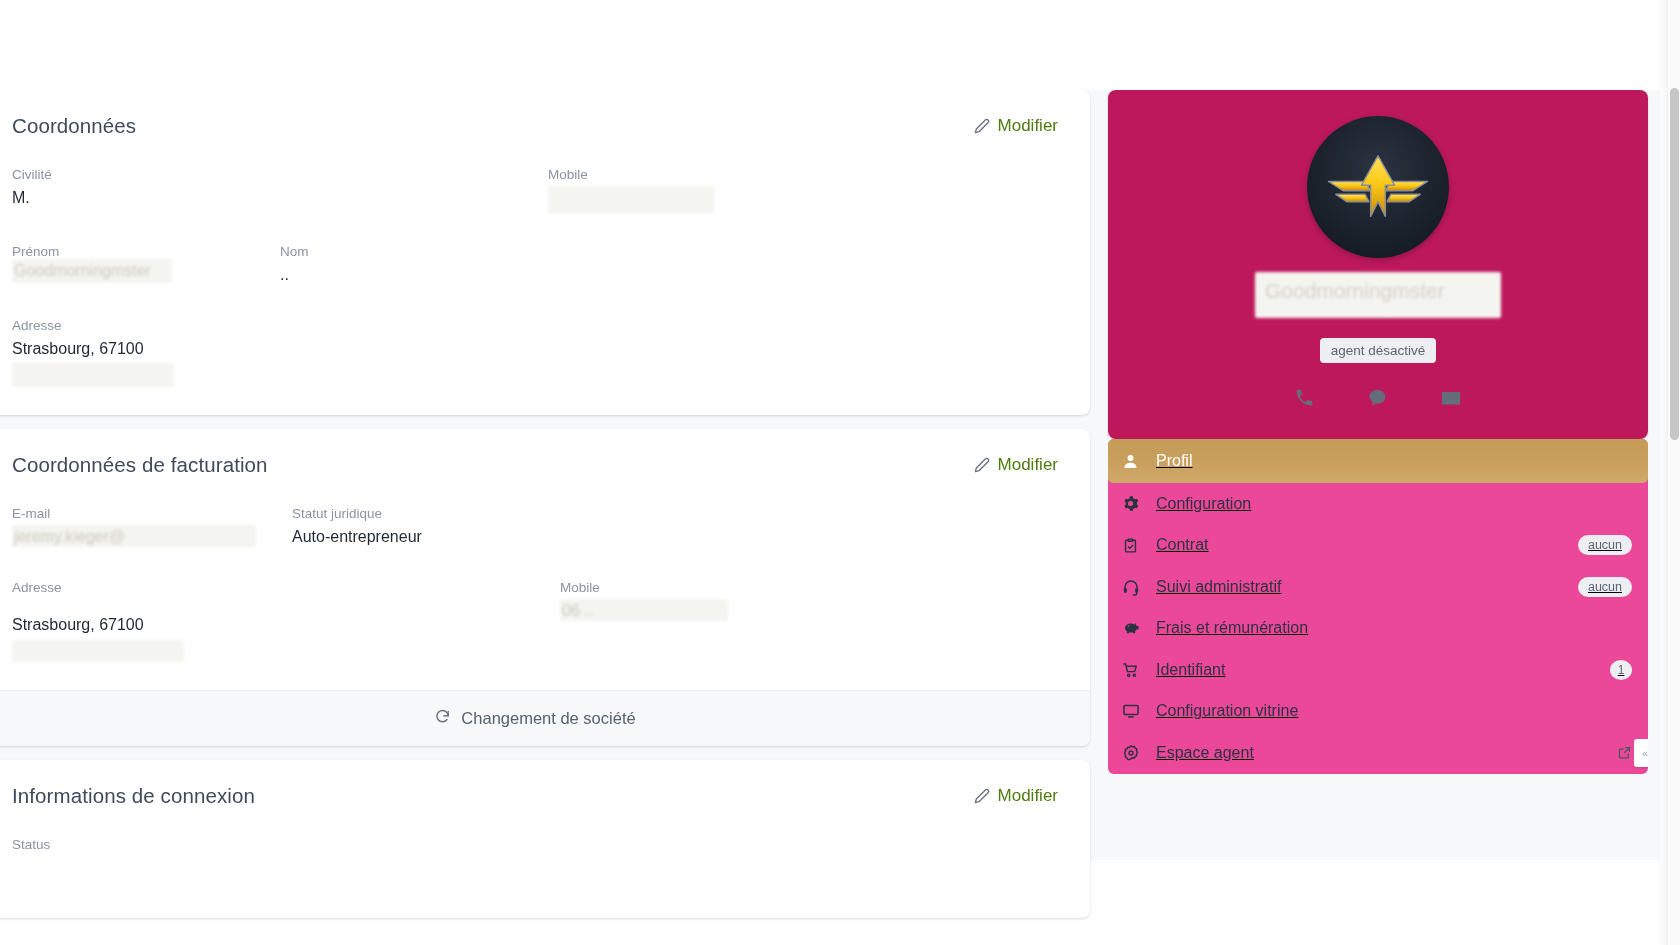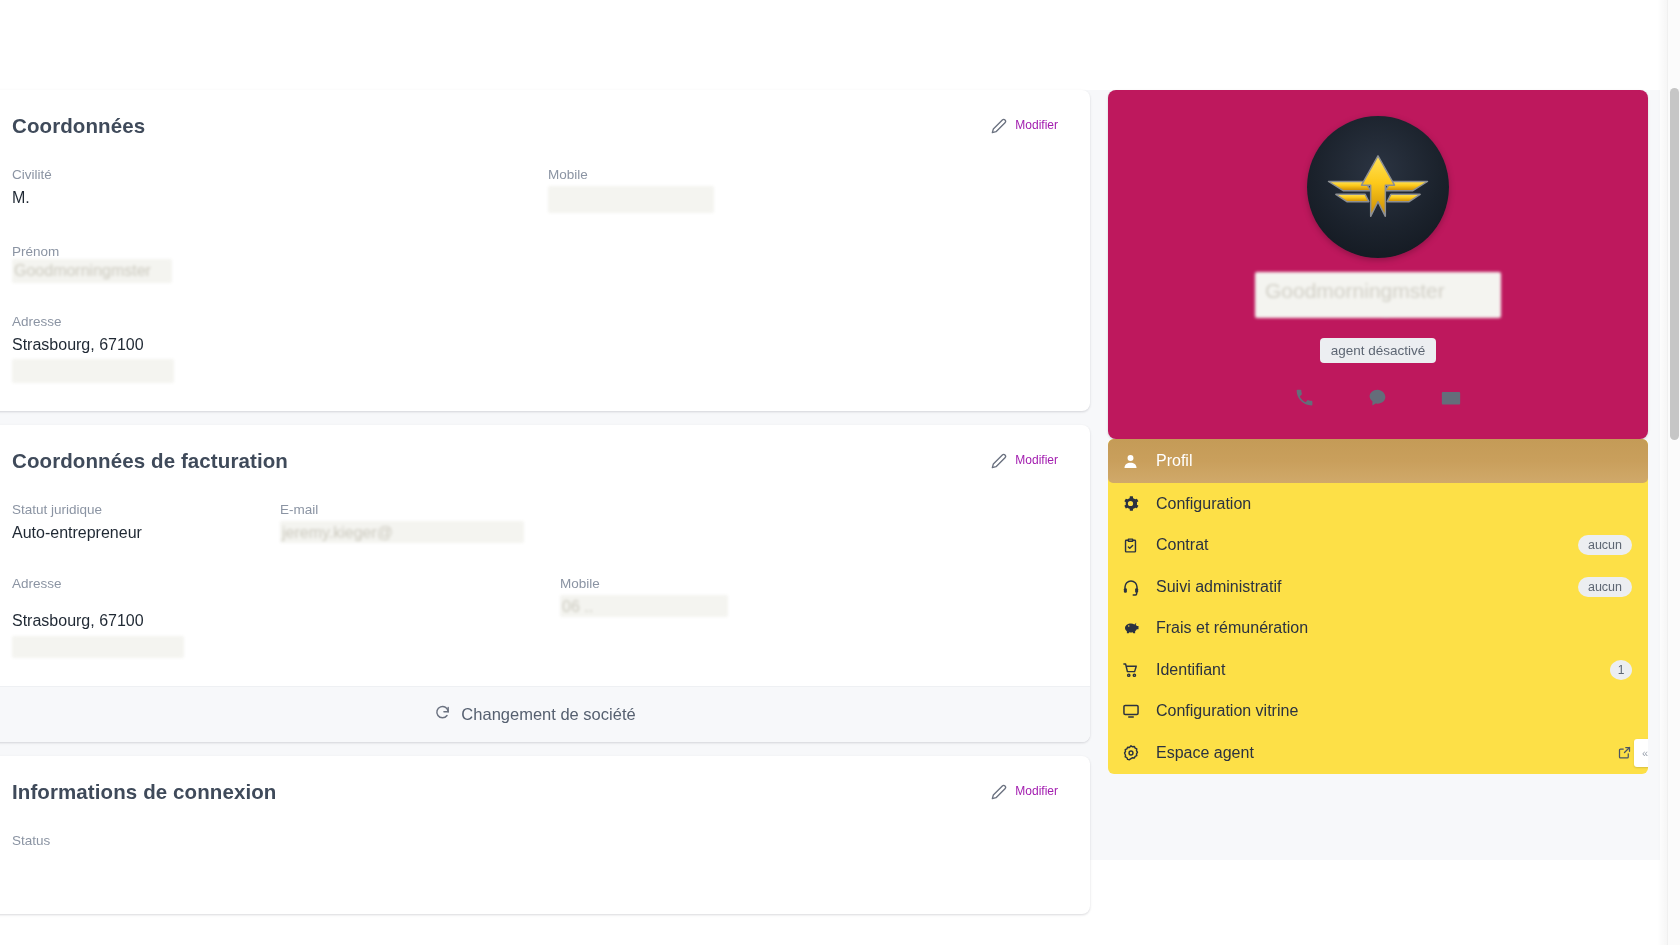--- a/index.html
+++ b/index.html
@@ -56,30 +56,30 @@
     overflow: hidden;
   }
   .card-head {
     display: flex;
     align-items: center;
     justify-content: space-between;
     padding: 24px 32px 4px 32px;
   }
   .card-title {
     font-size: 20.5px;
-    font-weight: 700;
+    font-weight: 400;
     color: #3f4a5a;
     letter-spacing: .1px;
   }
   .edit-btn {
     display: flex;
-    align-items: flex-start;
+    align-items: center;
     gap: 8px;
-    font-size: 12px;
-    color: #a21caf;
+    font-size: 17px;
+    color: #4d7c0f;
     cursor: pointer;
     user-select: none;
   }
   .edit-btn svg { display:block; }
   .card-body {
     padding: 22px 32px 26px 32px;
   }
   
   .frow {
     display: flex;
@@ -205,23 +205,24 @@
   .contact-row {
     display: flex;
     justify-content: center;
     gap: 52px;
     margin-top: 24px;
     color: #646d7a;
   }
   .contact-row .ci { cursor:pointer; display:block; }
   
   .menu {
-    background: #fde047;
+    background: #ec4899;
     border-radius: 6px;
     overflow: hidden;
+    text-decoration: underline;
   }
   .menu-item {
     display: flex;
     align-items: center;
     height: 41.5px;
     padding: 0 16px 0 14px;
     font-size: 16px;
     color: #2b3240;
     cursor: pointer;
     position: relative;
@@ -337,20 +338,24 @@
               </div>
             </div>
 
             <div class="fgap"></div>
 
             <div class="frow">
               <div class="fcol c1">
                 <div class="flabel">Prénom</div>
                 <div class="redact r-prenom">Goodmorningmster</div>
               </div>
+              <div class="fcol c2">
+                <div class="flabel">Nom</div>
+                <div class="fvalue">..</div>
+              </div>
               <div class="fcol c3"></div>
             </div>
 
             <div class="fgap"></div>
 
             <div class="frow">
               <div class="fcol wide">
                 <div class="flabel">Adresse</div>
                 <div class="fvalue">Strasbourg, 67100</div>
                 <div class="redact r-addr1 box-only"></div>
@@ -368,27 +373,27 @@
                 <svg width="16" height="16" viewBox="0 0 24 24" fill="none" stroke="#6b7280" stroke-width="2" stroke-linecap="round" stroke-linejoin="round">
                   <path d="M17 3a2.8 2.8 0 1 1 4 4L7.5 20.5 2 22l1.5-5.5L17 3z"></path>
                 </svg>
               </span>
               <span>Modifier</span>
             </div>
           </div>
           <div class="card-body">
 
             <div class="frow">
+              <div class="fcol c3">
+                <div class="flabel">E-mail</div>
+                <div class="redact r-email">jeremy.kieger@</div>
+              </div>
               <div class="fcol c2">
                 <div class="flabel">Statut juridique</div>
                 <div class="fvalue">Auto-entrepreneur</div>
-              </div>
-              <div class="fcol c3">
-                <div class="flabel">E-mail</div>
-                <div class="redact r-email">jeremy.kieger@</div>
               </div>
             </div>
 
             <div class="fgap"></div>
 
             <div class="frow">
               <div class="fcol wide">
                 <div class="flabel">Adresse</div>
                 <div class="fvalue" style="margin-top:14px">Strasbourg, 67100</div>
                 <div class="redact r-addr2 box-only"></div>

